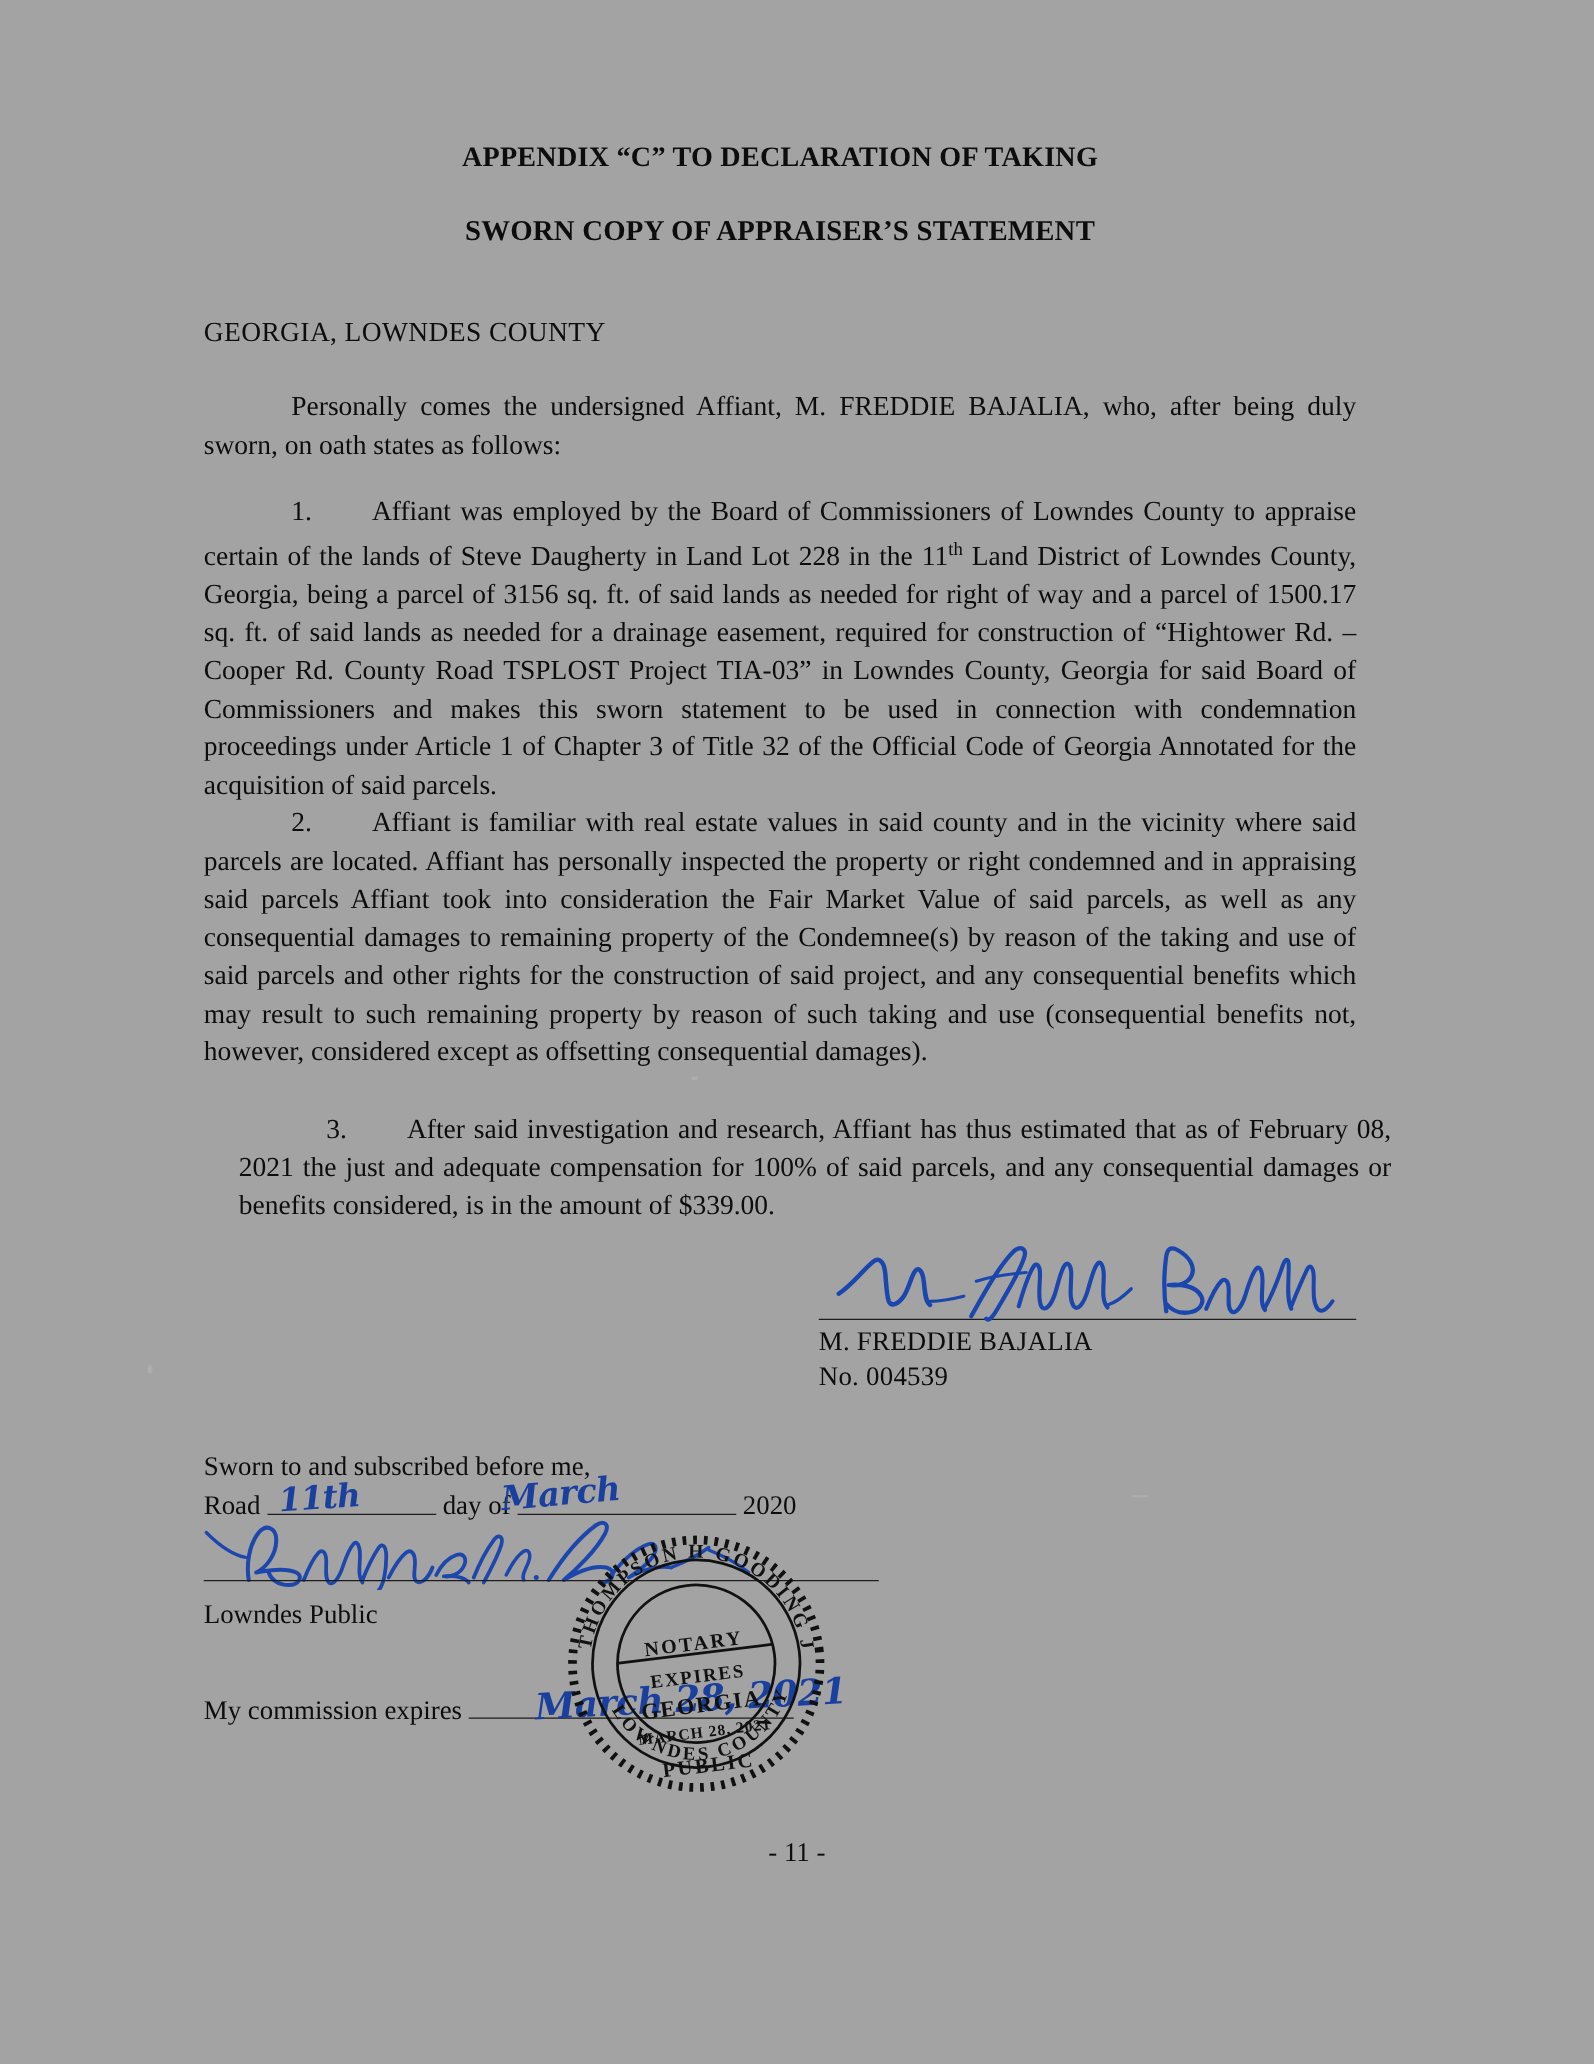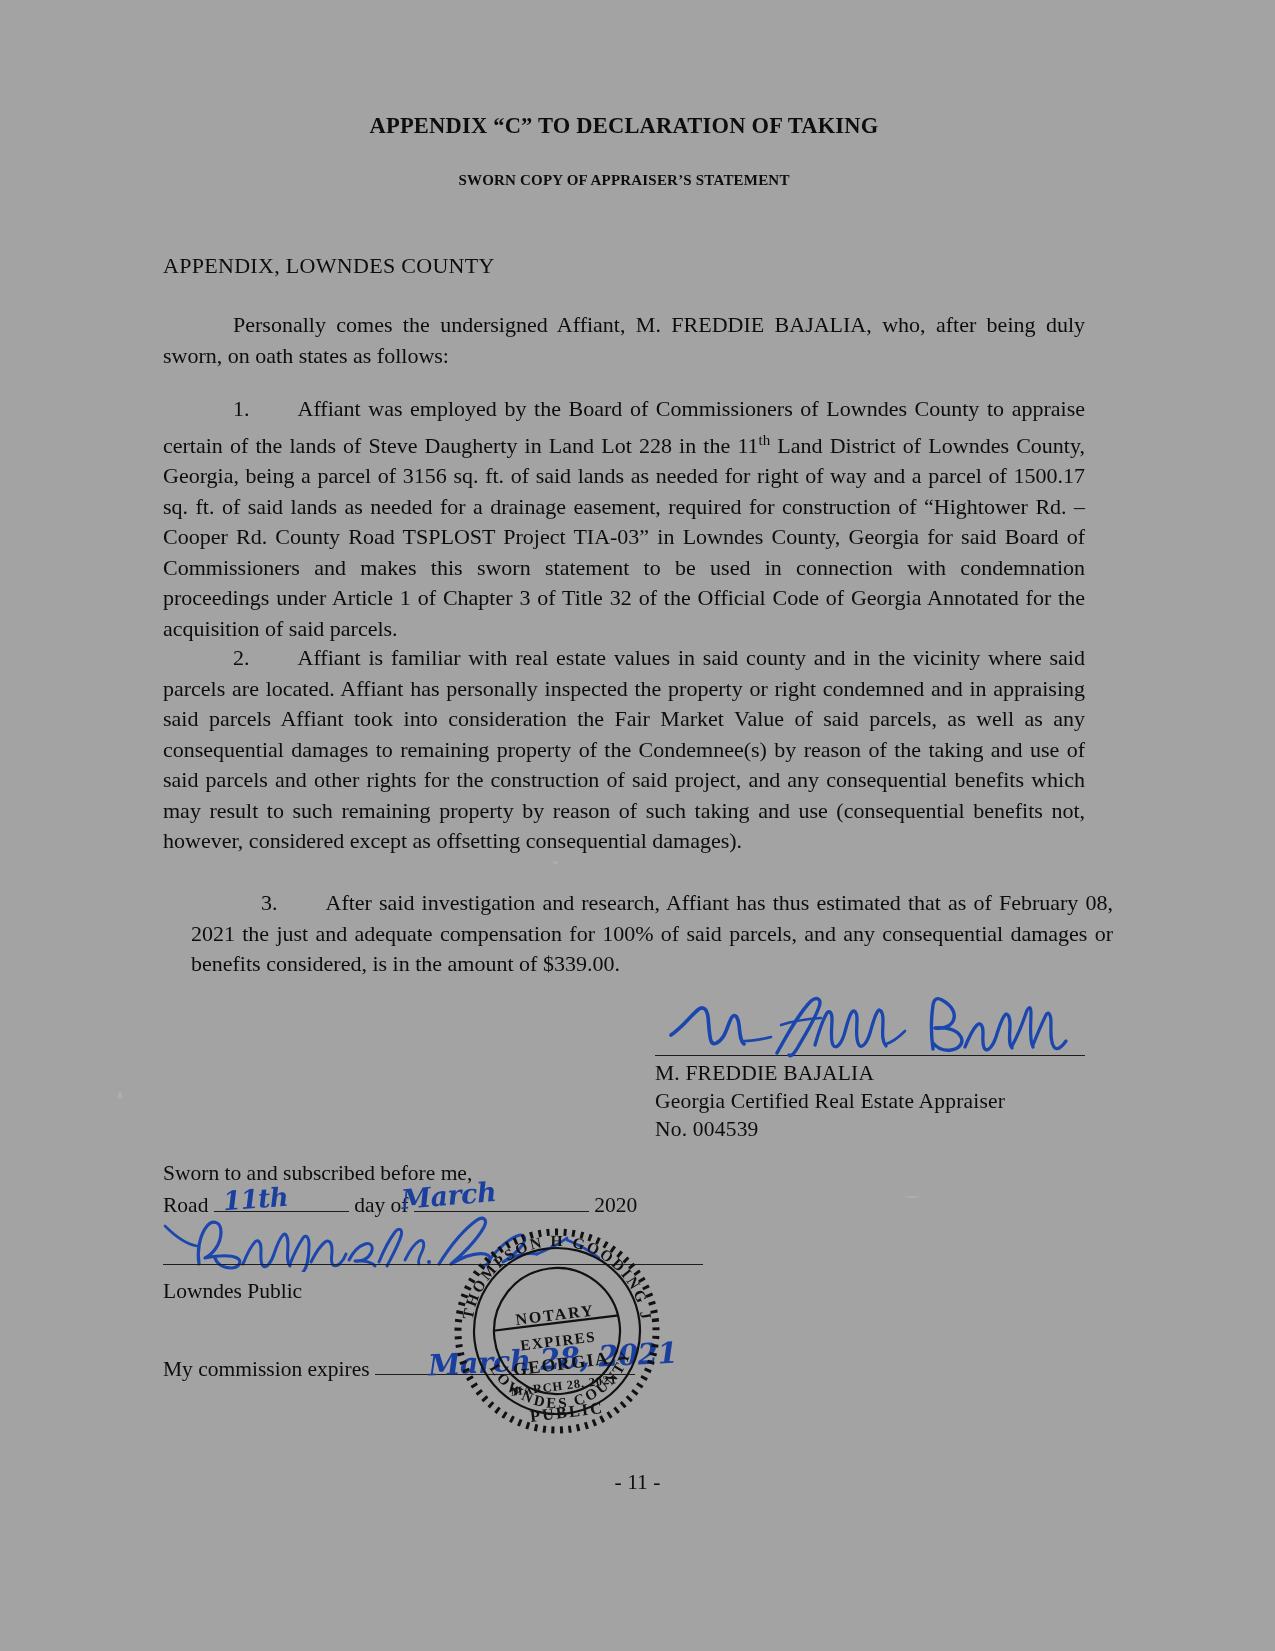--- a/index.html
+++ b/index.html
@@ -18,21 +18,21 @@
   .content {
     position:absolute;
     left:163px; top:0; width:922px;
   }
   h1.doc-title {
     font-size:22.5px; font-weight:bold; text-align:center;
     letter-spacing:0.2px; margin:0;
     position:absolute; left:0; width:922px; top:113px;
   }
   h2.doc-subtitle {
-    font-size:15px; font-weight:bold; text-align:center;
+    font-size:23px; font-weight:bold; text-align:center;
     letter-spacing:0.2px; margin:0;
     position:absolute; left:0; width:922px; top:172px;
   }
   .jurisdiction {
     position:absolute; left:0; top:253px;
     font-size:22px; letter-spacing:0.3px;
   }
   p.body-par {
     position:absolute; left:0; width:922px;
     font-size:22px; line-height:30.5px;
@@ -118,21 +118,21 @@
 
   <div class="speck" style="left:118px;top:1092px;width:4px;height:7px;"></div>
   <div class="speck" style="left:905px;top:1196px;width:14px;height:2px;"></div>
   <div class="speck" style="left:553px;top:861px;width:5px;height:3px;"></div>
 
   <div class="content">
 
     <h1 class="doc-title">APPENDIX “C” TO DECLARATION OF TAKING</h1>
     <h2 class="doc-subtitle">SWORN COPY OF APPRAISER’S STATEMENT</h2>
 
-    <div class="jurisdiction">APPENDIX, LOWNDES COUNTY</div>
+    <div class="jurisdiction">GEORGIA, LOWNDES COUNTY</div>
 
     <p class="body-par par-intro">Personally comes the undersigned Affiant, M. FREDDIE BAJALIA, who, after being duly sworn, on oath states as follows:</p>
 
     <p class="body-par par-1"><span>1.</span><span style="display:inline-block;width:48px"></span><span>Affiant was employed by the Board of Commissioners of Lowndes County to appraise certain of the lands of Steve Daugherty in Land Lot 228 in the 11</span><sup>th</sup><span> Land District of Lowndes County, Georgia, being a parcel of 3156 sq. ft. of said lands as needed for right of way and a parcel of 1500.17 sq. ft. of said lands as needed for a drainage easement, required for construction of “Hightower Rd. – Cooper Rd. County Road TSPLOST Project TIA-03” in Lowndes County, Georgia for said Board of Commissioners and makes this sworn statement to be used in connection with condemnation proceedings under Article 1 of Chapter 3 of Title 32 of the Official Code of Georgia Annotated for the acquisition of said parcels.</span></p>
 
     <p class="body-par par-2"><span>2.</span><span style="display:inline-block;width:48px"></span><span>Affiant is familiar with real estate values in said county and in the vicinity where said parcels are located.  Affiant has personally inspected the property or right condemned and in appraising said parcels Affiant took into consideration the Fair Market Value of said parcels, as well as any consequential damages to remaining property of the Condemnee(s) by reason of the taking and use of said parcels and other rights for the construction of said project, and any consequential benefits which may result to such remaining property by reason of such taking and use (consequential benefits not, however, considered except as offsetting consequential damages).</span></p>
 
     <p class="body-par par-3"><span>3.</span><span style="display:inline-block;width:48px"></span><span>After said investigation and research, Affiant has thus estimated that as of February 08, 2021 the just and adequate compensation for 100% of said parcels, and any consequential damages or benefits considered, is in the amount of $339.00.</span></p>
 
   </div>
@@ -149,21 +149,20 @@
           <path d="M221 53 C228 51, 234 46, 240 40" stroke-width="2.6"></path>
           <path d="M268 58 C266 44, 266 28, 268 14 C269 8, 272 6, 277 9 C286 14, 292 22, 288 30 C285 36, 277 38, 270 37 C280 36, 292 38, 296 46 C299 52, 294 58, 286 59 C278 60, 272 57, 268 52" stroke-width="3.4"></path>
           <path d="M300 56 C304 46, 308 38, 312 34 C315 31, 318 34, 318 41 C318 49, 317 55, 320 58 C323 61, 328 55, 331 46 C334 36, 337 27, 340 24 C342 21, 345 25, 345 33 C345 43, 343 52, 347 57" stroke-width="3.3"></path>
           <path d="M347 55 C352 46, 357 34, 361 22 C363 16, 366 14, 366 22 C366 34, 364 48, 368 56" stroke-width="3.2"></path>
           <path d="M368 54 C372 44, 377 32, 381 24 C383 20, 386 23, 386 31 C386 41, 385 50, 389 56 C392 60, 397 56, 401 50" stroke-width="3.2"></path>
         </g>
       </svg>
     </div>
     <div class="sig-rule"></div>
     <div class="sig-name">M. FREDDIE BAJALIA</div>
-    <div class="sig-line">Georgia Certified Real Estate Appraiser</div>
     <div class="sig-line">No. 004539</div>
   </div>
 
   <div class="notary-block">
 
     <div class="nb-line">Sworn to and subscribed before me,</div>
 
     <div class="nb-line" style="position:relative;">
       <span>Road</span>
       <span class="fill-rule" style="width:135px"></span>

